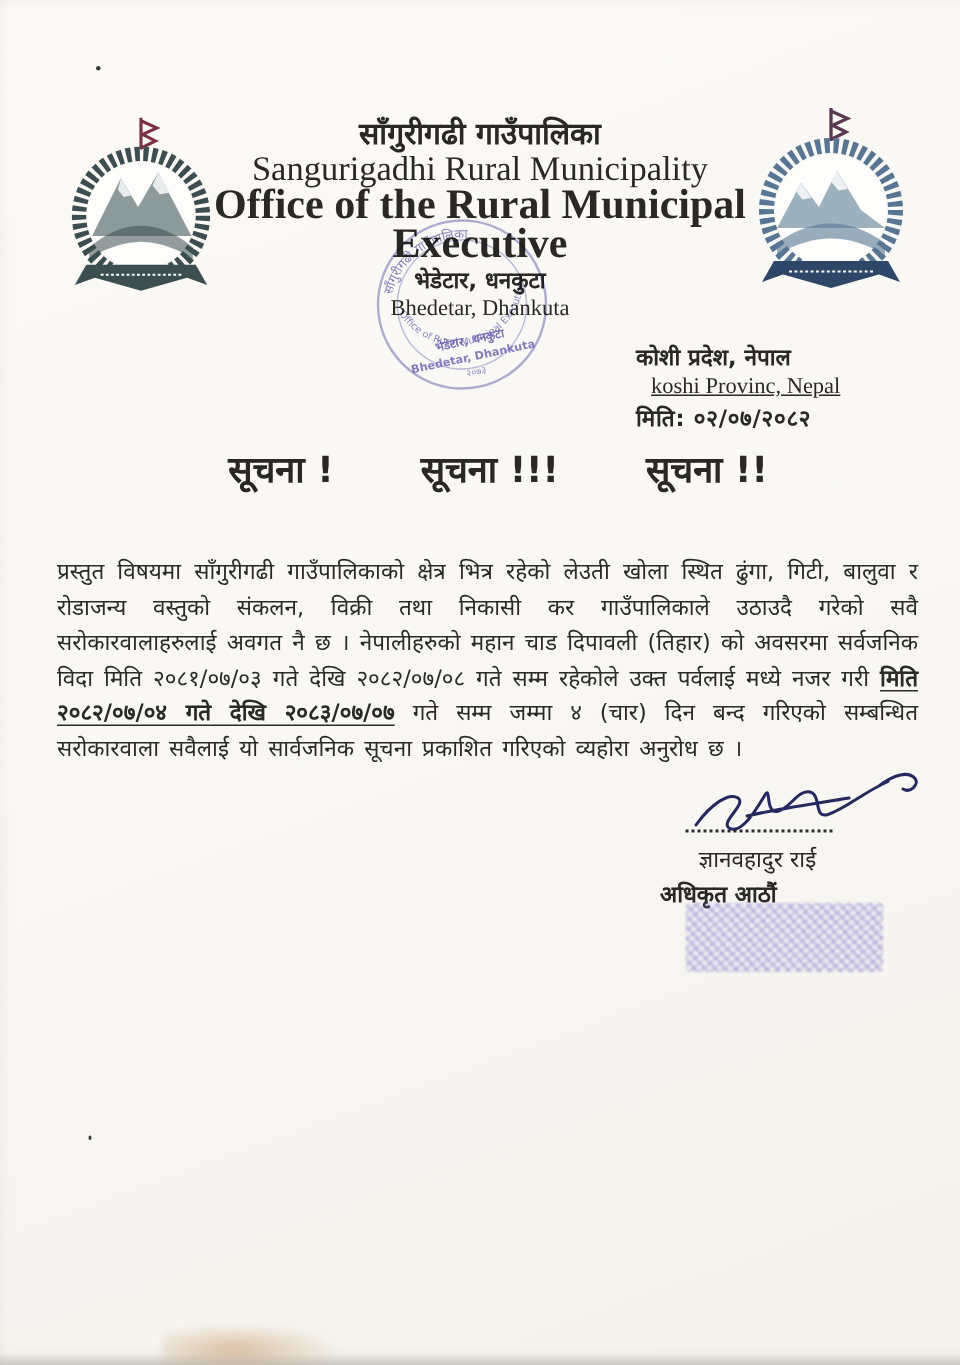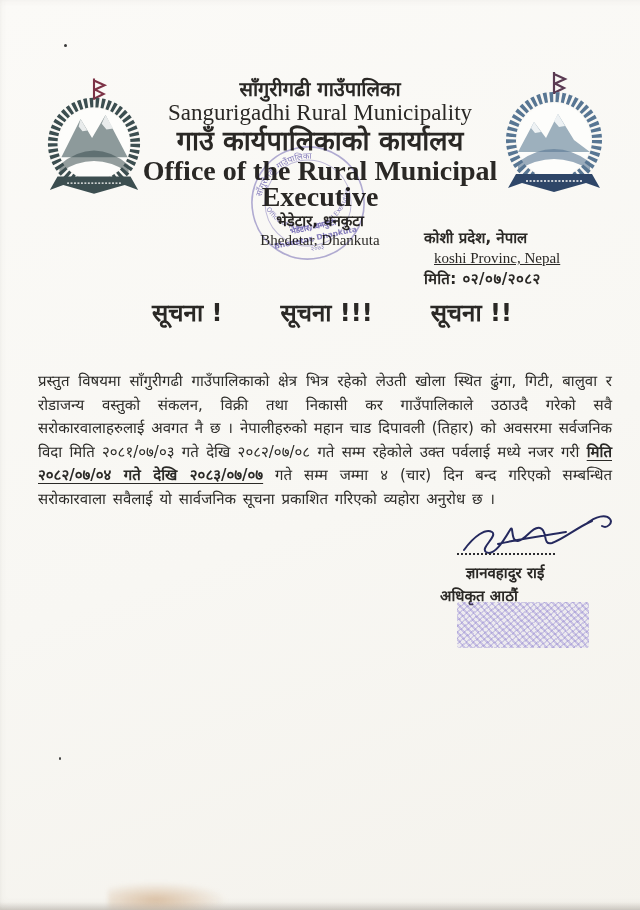--- a/index.html
+++ b/index.html
@@ -40,21 +40,21 @@
               transform:translateX(12px); font-size:24px; font-weight:bold;}
 
   
   .body-par{left:38px; top:355px; width:574px; font-size:15px; line-height:23.5px;
             text-align:justify; color:#2b2a27; word-spacing:2px;}
   .u{font-weight:bold; text-decoration:underline; text-underline-offset:3px;}
 
   
   .sig-svg{left:458px; top:510px; width:158px; height:52px;}
   .sig-dots{left:457px; top:538px; width:98px; height:15px; border-bottom:2.5px dotted #2c2c30;}
-  .sig-name{left:440px; top:562px; width:130px; text-align:center; font-size:15px; font-weight:700;}
+  .sig-name{left:440px; top:562px; width:130px; text-align:center; font-size:15px; font-weight:400;}
   .sig-title{left:440px; top:585px; width:130px; font-size:15px; font-weight:600;}
 
   .faint-stamp{left:457px; top:602px; width:132px; height:46px; border-radius:3px;
     background:
       repeating-linear-gradient(47deg, rgba(112,92,200,.28) 0 2px, rgba(112,92,200,0) 2px 5px),
       repeating-linear-gradient(-39deg, rgba(96,80,190,.22) 0 1.5px, rgba(96,80,190,0) 1.5px 4.5px),
       rgba(120,100,210,.07);
     filter:blur(.6px);}
 
   
@@ -76,21 +76,20 @@
     <path d="M16 84 L36 44 L48 64 L62 40 L85 84 Z" fill="#8d9a9b"></path>
     <path d="M36 44 L43 56 L38 57 L34 52 Z M62 40 L70 54 L63 55 L58 49 Z" fill="#e9ecec"></path>
     <path d="M14 92 Q50 62 86 92 L86 100 Q50 76 14 100 Z" fill="currentColor" opacity=".55"></path>
     <path d="M12 104 L88 104 L96 118 L82 113 L50 122 L18 113 L4 118 Z" fill="currentColor"></path>
     <path d="M22 111 L78 111" stroke="#fdfdfb" stroke-width="1.4" stroke-dasharray="2 1.6"></path>
   </svg>
 
   <div class="abs head-center">
     <div class="h-np1">साँगुरीगढी गाउँपालिका</div>
     <div class="h-en1 serif">Sangurigadhi Rural Municipality</div>
-    <div class="h-np2">गाउँ कार्यपालिकाको कार्यालय</div>
     <div class="h-en2 serif">Office of the Rural Municipal Executive</div>
     <div class="h-np3">भेडेटार, धनकुटा</div>
     <div class="h-en3 serif">Bhedetar, Dhankuta</div>
   </div>
 
   <svg class="abs emblem-right" viewBox="0 0 100 132">
     <path d="M50 2 L50 24 M50 4 L61 9 L50 14 M50 13 L60 18 L50 23" fill="none" stroke="#5a3a52" stroke-width="2.2"></path>
     <circle cx="50" cy="70" r="43" fill="none" stroke="currentColor" stroke-width="10" stroke-dasharray="3.5 2.5"></circle>
     <circle cx="50" cy="70" r="37" fill="#fdfdfb"></circle>
     <path d="M14 82 L30 52 L42 68 L54 44 L70 70 L86 82 Z" fill="#9db0bd"></path>

